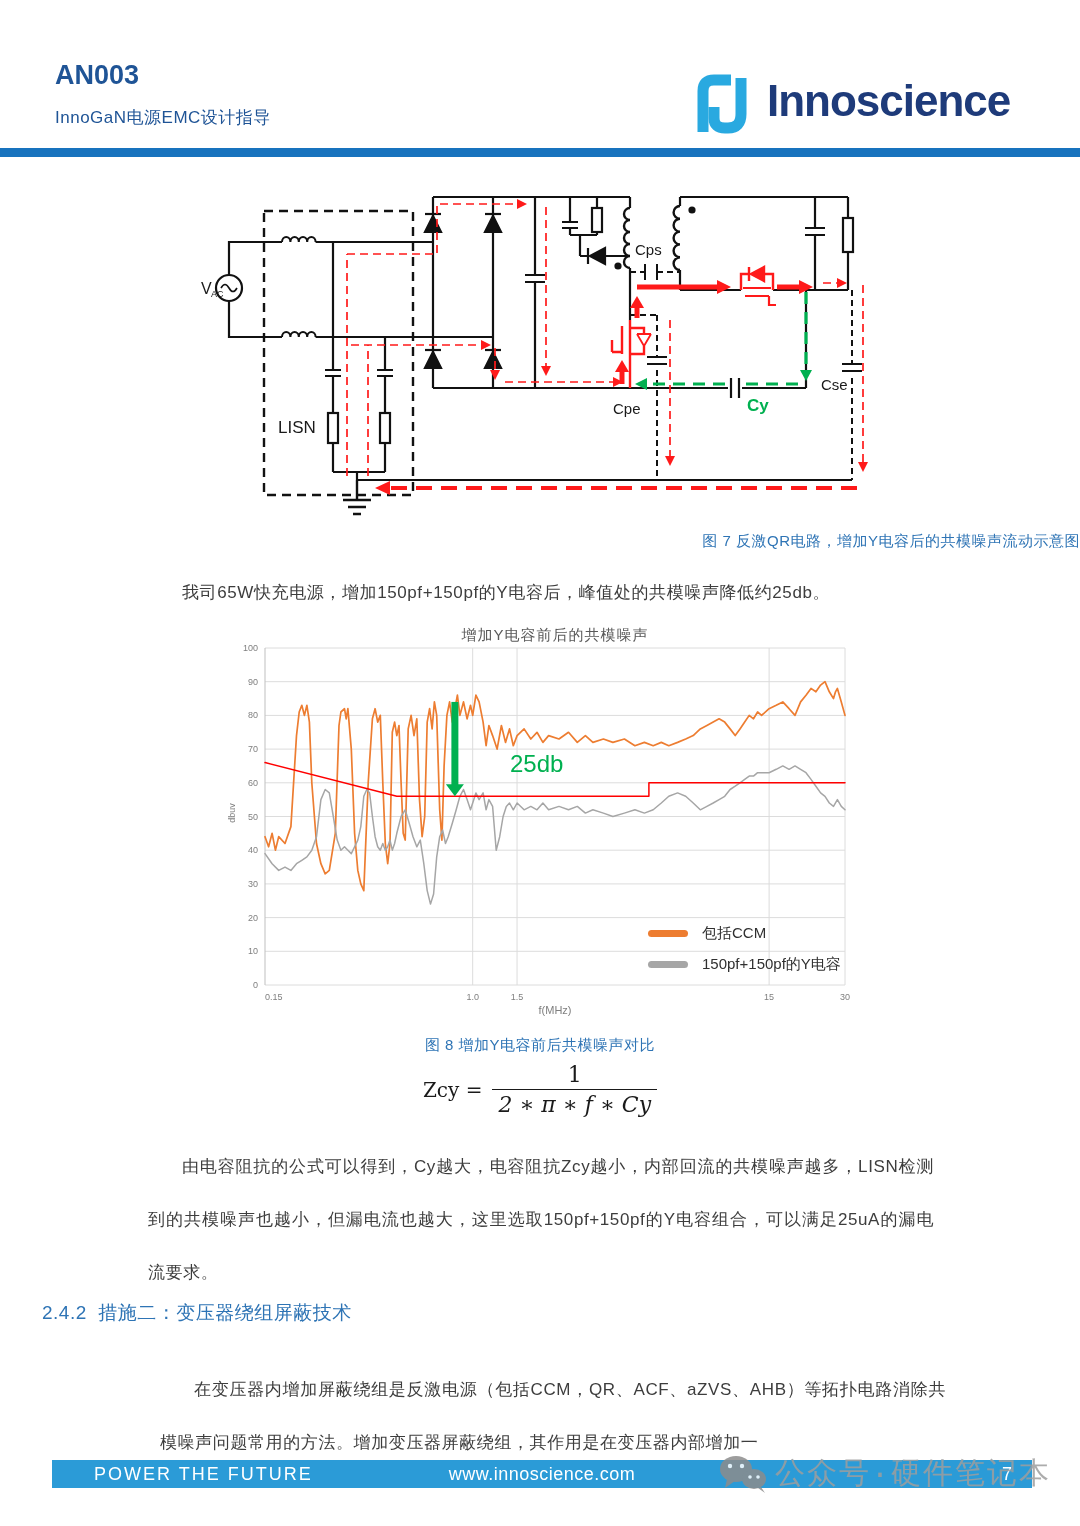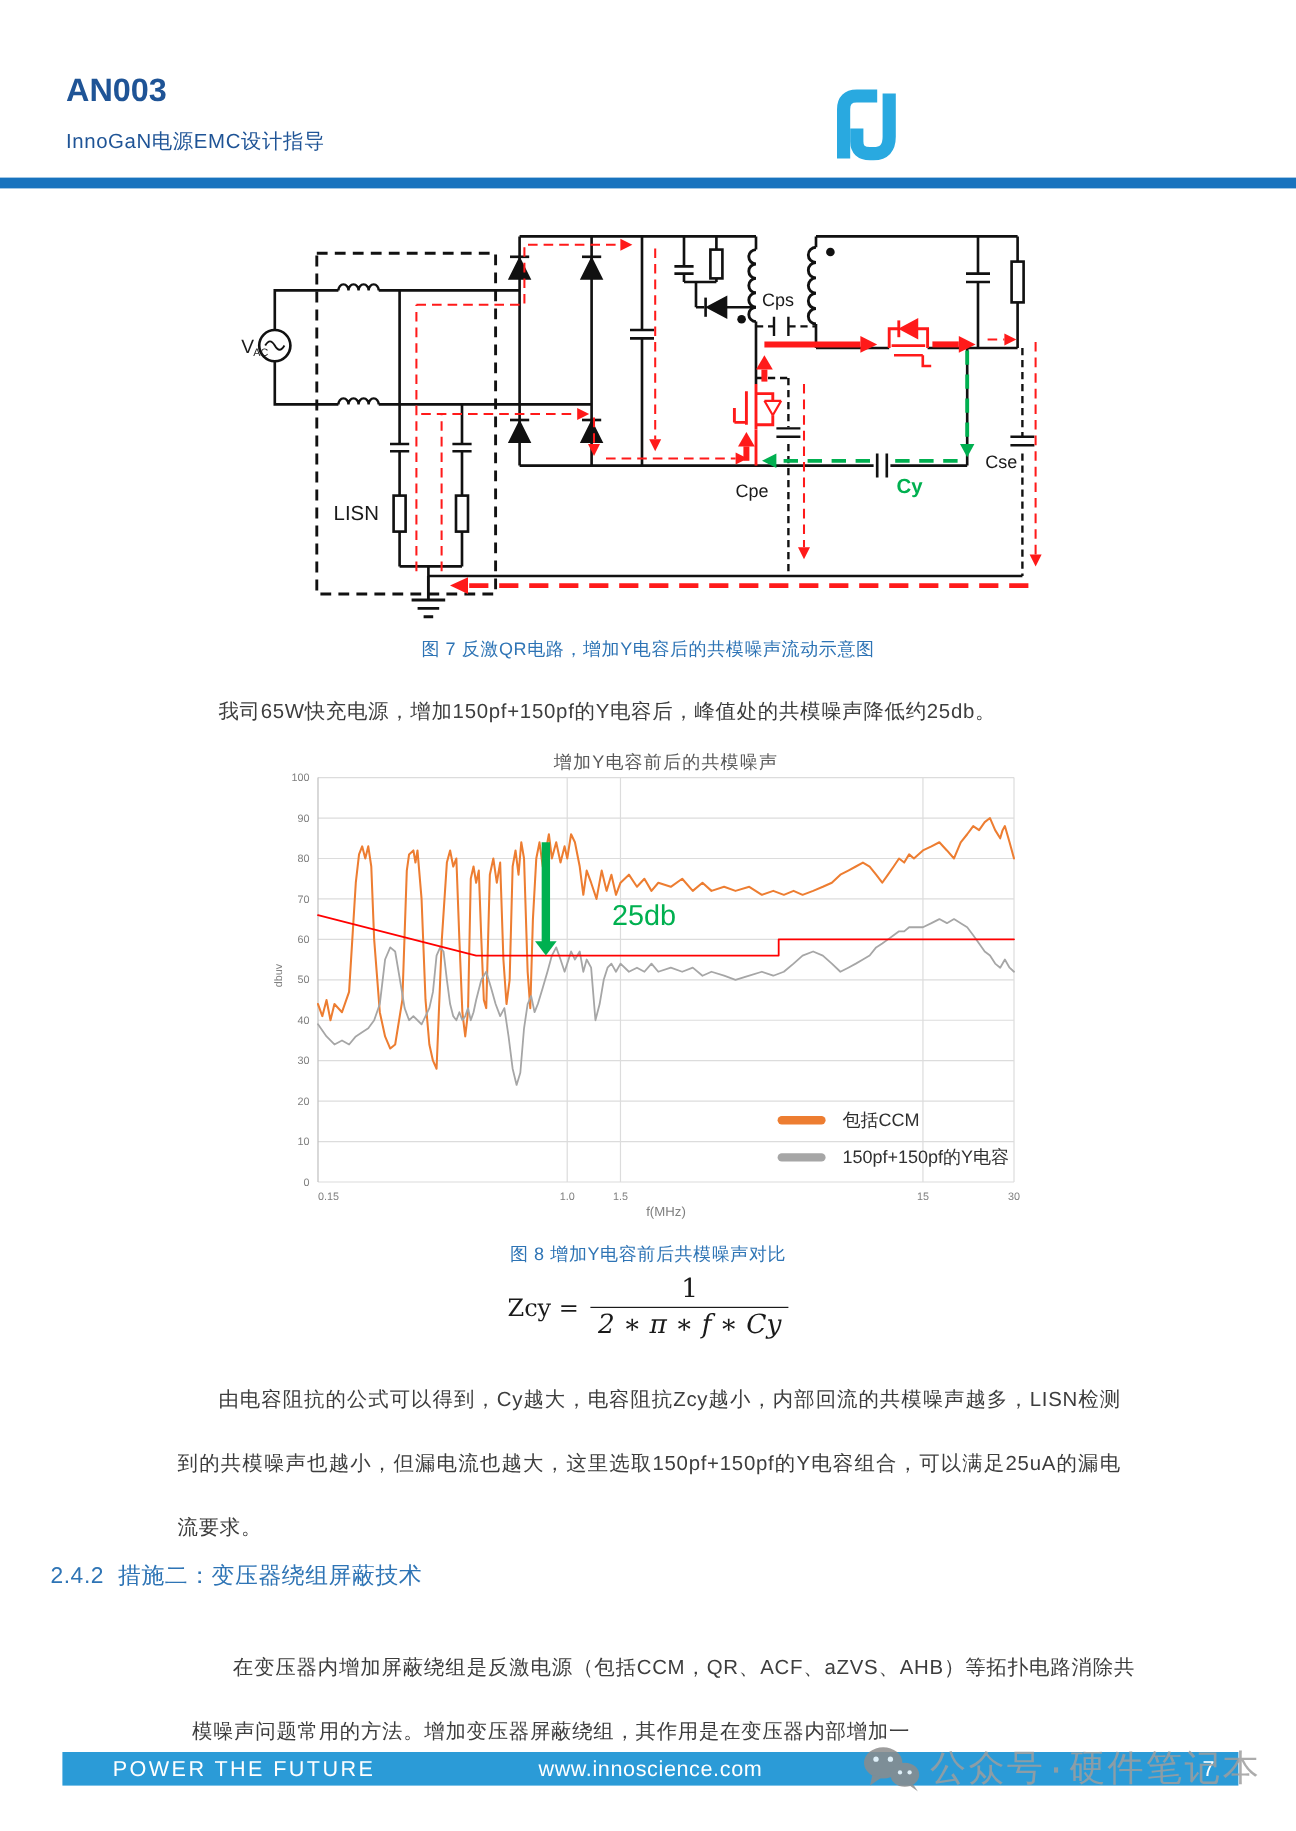--- a/index.html
+++ b/index.html
@@ -6,21 +6,21 @@
   #page{position:relative;width:1080px;height:1526px;background:#ffffff;overflow:hidden;
         font-family:"Liberation Sans","DejaVu Sans",sans-serif;}
   
   .doc-id{position:absolute;left:55px;top:60px;font-size:27px;font-weight:bold;color:#1f5496;}
   .doc-sub{position:absolute;left:55px;top:106px;font-size:17px;font-weight:500;color:#1f5496;letter-spacing:.5px;}
   .head-rule{position:absolute;left:0;top:148px;width:1080px;height:9px;background:#1873be;}
   .logo{position:absolute;left:697px;top:74px;width:345px;height:64px;}
   .logo-text{position:absolute;left:70px;top:2px;font-size:44px;font-weight:bold;color:#1e3b7a;letter-spacing:-1px;}
   
   .fig-caption{position:absolute;width:1080px;text-align:center;color:#2e74b5;font-size:15px;font-weight:500;letter-spacing:.5px;}
-  #cap7{top:532px;}
+  #cap7{top:532px;text-align:right;}
   #cap8{top:1036px;}
   .para{position:absolute;left:148px;width:786px;font-size:17px;color:#3d3d3d;line-height:53px;
         text-align:justify;text-indent:2em;letter-spacing:.6px;}
   #para1{top:566px;text-align:left;}
   #para2{top:1140px;}
   #para3{top:1363px;margin-left:12px;}
   .section-h{position:absolute;left:42px;top:1300px;font-size:19px;color:#2e74b5;font-weight:500;letter-spacing:.5px;}
   
   #chart{position:absolute;left:230px;top:622px;width:650px;height:400px;}
   #chart .title{position:absolute;left:0;top:4px;width:650px;text-align:center;font-size:15px;color:#595959;letter-spacing:1px;}
@@ -54,20 +54,21 @@
 
 <div id="page">
 
   <div class="doc-id">AN003</div>
   <div class="doc-sub">InnoGaN电源EMC设计指导</div>
   <div class="logo">
     <svg width="345" height="64">
       <path d="M34,6 H17 Q6,6 6,17 V58" fill="none" stroke="#29a9e0" stroke-width="11"></path>
       <path d="M44,4 V40 Q44,54 31,54 H28 Q17,54 17,44 V33" fill="none" stroke="#29a9e0" stroke-width="11"></path>
     </svg>
+    <div class="logo-text">Innoscience</div>
   </div>
   <div class="head-rule"></div>
 
   <svg style="position:absolute;left:185px;top:180px;" width="695" height="345" viewBox="0 0 695 345">
     <g fill="none" stroke="#111111" stroke-width="2.2">
 
       <circle cx="44" cy="108" r="13"></circle>
       <path d="M36,108 q4,-7 8,0 q4,7 8,0" stroke-width="1.6"></path>
       <path d="M44,95 V62 H97 M44,121 V157 H97"></path>
 

